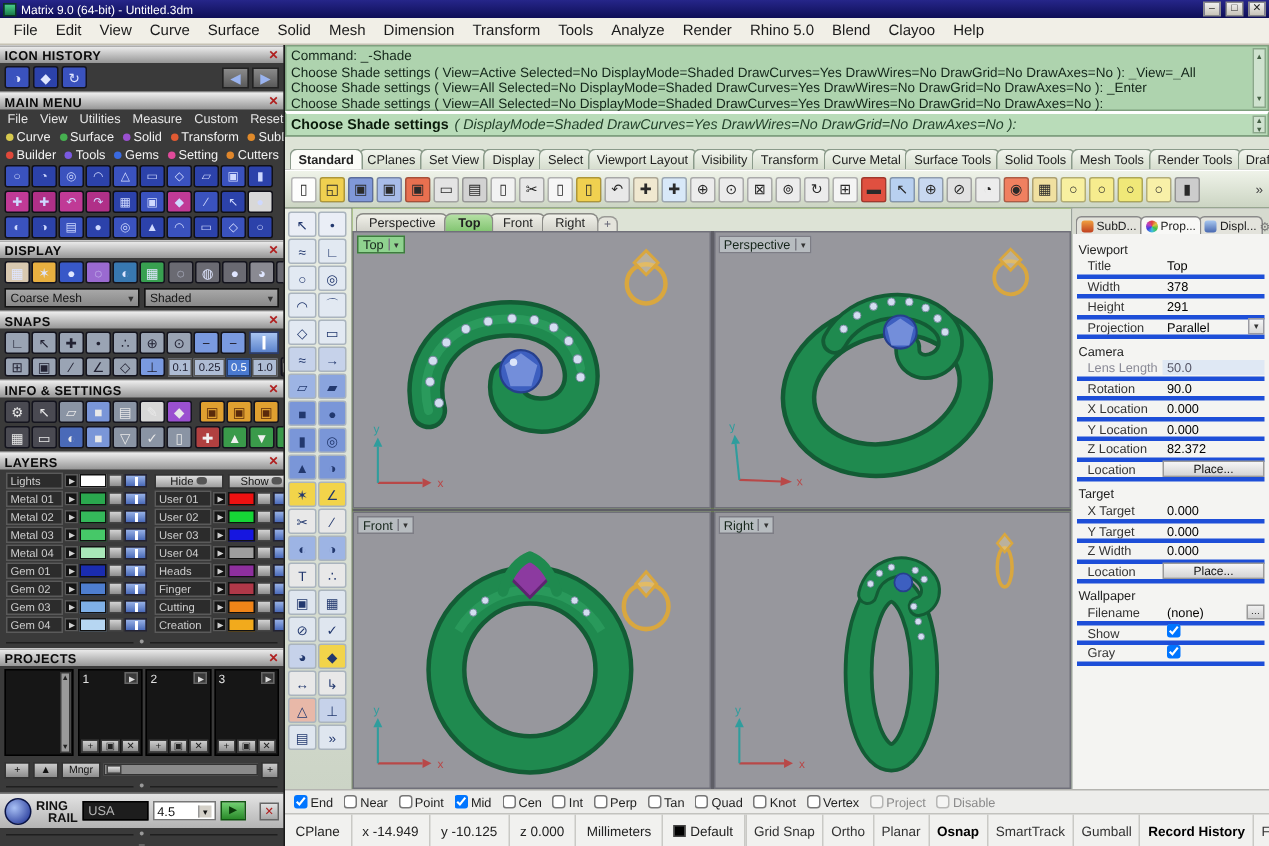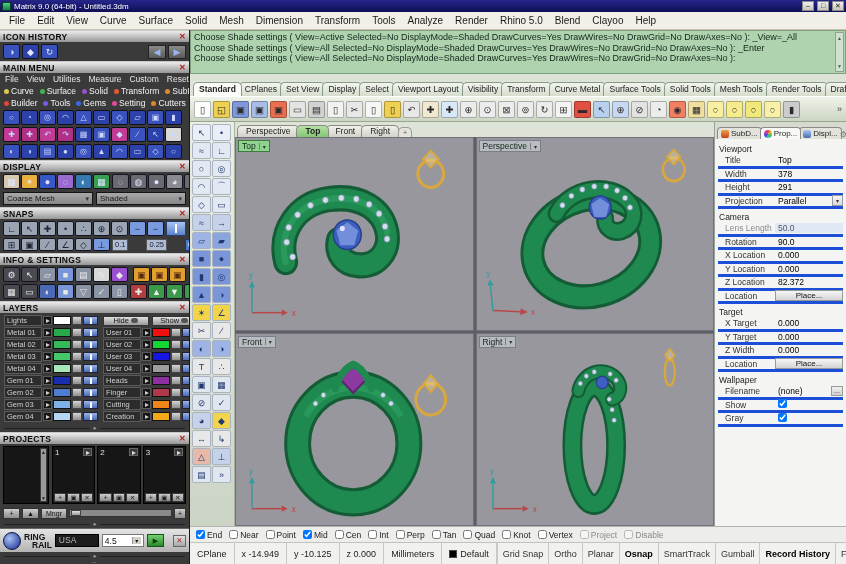--- a/index.html
+++ b/index.html
@@ -350,21 +350,21 @@
     <div class="icrow" style="padding-top:0">
       <span style="display:flex;gap:1px">
 
       <span class="sic" style="background: rgb(154, 164, 180); color: rgb(34, 34, 51); height: 13px;">⊞</span>
           <span class="sic" style="background: rgb(154, 164, 180); color: rgb(34, 34, 51); height: 13px;">▣</span>
           <span class="sic" style="background: rgb(154, 164, 180); color: rgb(34, 34, 51); height: 13px;">∕</span>
           <span class="sic" style="background: rgb(154, 164, 180); color: rgb(34, 34, 51); height: 13px;">∠</span>
           <span class="sic" style="background: rgb(154, 164, 180); color: rgb(34, 34, 51); height: 13px;">◇</span>
           <span class="sic" style="background: rgb(122, 154, 224); color: rgb(34, 34, 51); height: 13px;">⊥</span>
         </span>
-      <span style="display:flex;gap:18px;margin-left:auto">
+      <span style="display:flex;gap:1px;margin-left:auto">
 
       <span class="snapval">0.1</span>
           <span class="snapval">0.25</span>
           <span class="snapval active">0.5</span>
           <span class="snapval">1.0</span>
         </span>
       <span class="sic" style="background:linear-gradient(#444,#222);color:#ccc;height:13px">⊞</span>
     </div>
 
     <div class="hdr">
@@ -664,25 +664,34 @@
     <div class="collapse">●</div>
     <div id="sbfill">
         <span>≡</span>
       </div>
   </div>
 
   <div id="rightcol">
     <div id="cmdhist">
       <div>
 
+      <div class="cline">Command: _-Shade</div>
           <div class="cline">Choose Shade settings ( View=Active  Selected=No  DisplayMode=Shaded  DrawCurves=Yes  DrawWires=No  DrawGrid=No  DrawAxes=No ): _View=_All</div>
           <div class="cline">Choose Shade settings ( View=All  Selected=No  DisplayMode=Shaded  DrawCurves=Yes  DrawWires=No  DrawGrid=No  DrawAxes=No ): _Enter</div>
           <div class="cline">Choose Shade settings ( View=All  Selected=No  DisplayMode=Shaded  DrawCurves=Yes  DrawWires=No  DrawGrid=No  DrawAxes=No ):</div>
         </div>
       <div class="cscroll">
+          <span>▲</span>
+          <span>▼</span>
+        </div>
+    </div>
+    <div id="cmdprompt">
+      <b>Choose Shade settings</b>
+      <em>( DisplayMode=Shaded  DrawCurves=Yes  DrawWires=No  DrawGrid=No  DrawAxes=No ):</em>
+      <div class="pspin">
           <span>▲</span>
           <span>▼</span>
         </div>
     </div>
 
     <div id="tabsrow">
       <span style="display:flex;align-items:flex-end">
 
       <span class="ttab active">Standard</span>
           <span class="ttab">CPlanes</span>

